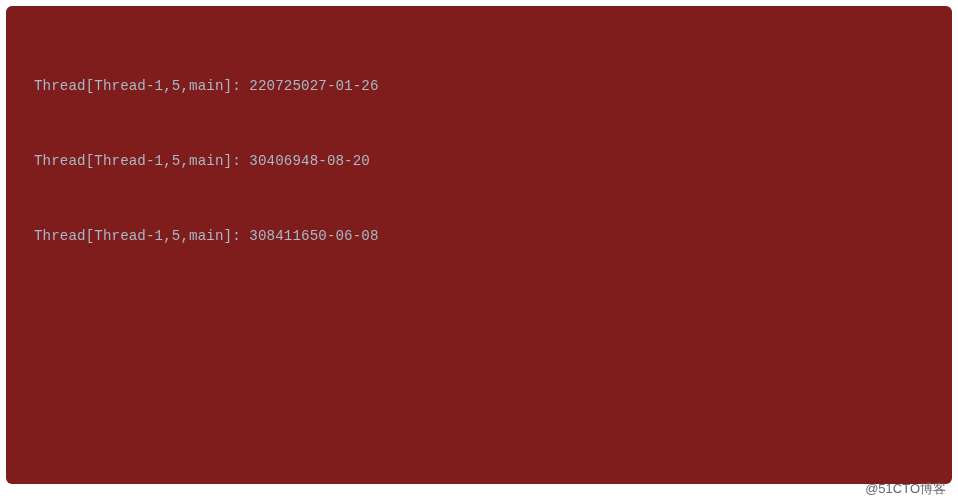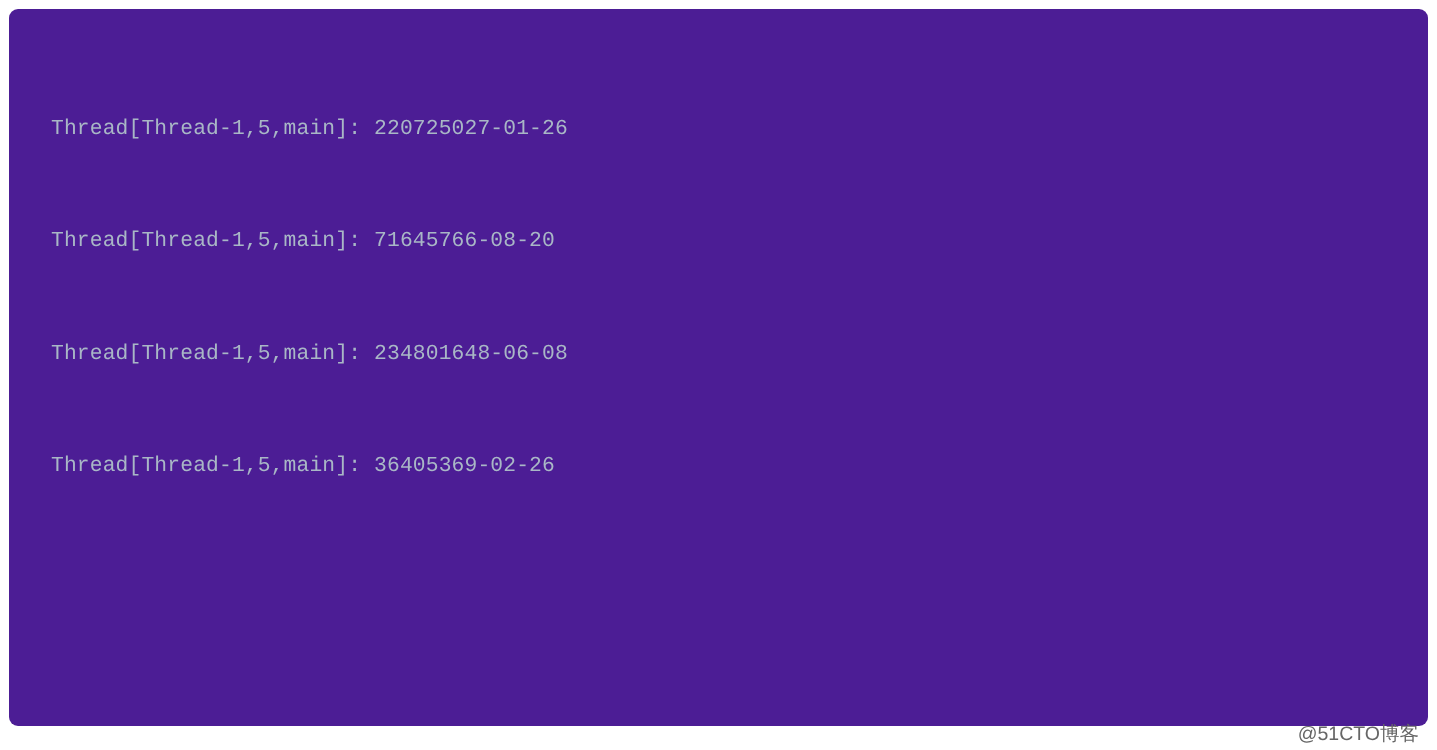--- a/index.html
+++ b/index.html
@@ -7,21 +7,21 @@
     width: 958px;
     height: 500px;
     background: #ffffff;
     font-family: Menlo, Monaco, "Courier New", monospace;
     overflow: hidden;
   }
   .console {
     margin: 6px 6px 0 6px;
     width: 946px;
     height: 478px;
-    background: #4c1d95;
+    background: #7f1d1d;
     border-radius: 6px;
     padding: 18px 10px 0 28px;
     color: #a9b7c6;
     font-size: 14.2px;
     line-height: 25px;
     letter-spacing: 0.1px;
     white-space: pre;
     overflow: hidden;
   }
   .log-line { color: #a9b7c6; }
@@ -32,23 +32,22 @@
     font-family: Arial, sans-serif;
     font-size: 13px;
     color: #666;
   }
 </style>
 </head>
 <body>
 
 <div class="console">
   <div class="log-line"><span>Thread[Thread-1,5,main]</span>: <span>220725027-01-26</span></div>
-  <div class="log-line"><span>Thread[Thread-1,5,main]</span>: <span>71645766-08-20</span></div>
-  <div class="log-line"><span>Thread[Thread-1,5,main]</span>: <span>234801648-06-08</span></div>
-  <div class="log-line"><span>Thread[Thread-1,5,main]</span>: <span>36405369-02-26</span></div>
+  <div class="log-line"><span>Thread[Thread-1,5,main]</span>: <span>30406948-08-20</span></div>
+  <div class="log-line"><span>Thread[Thread-1,5,main]</span>: <span>308411650-06-08</span></div>
   
   
   
   
   
   
   
   
   
   

